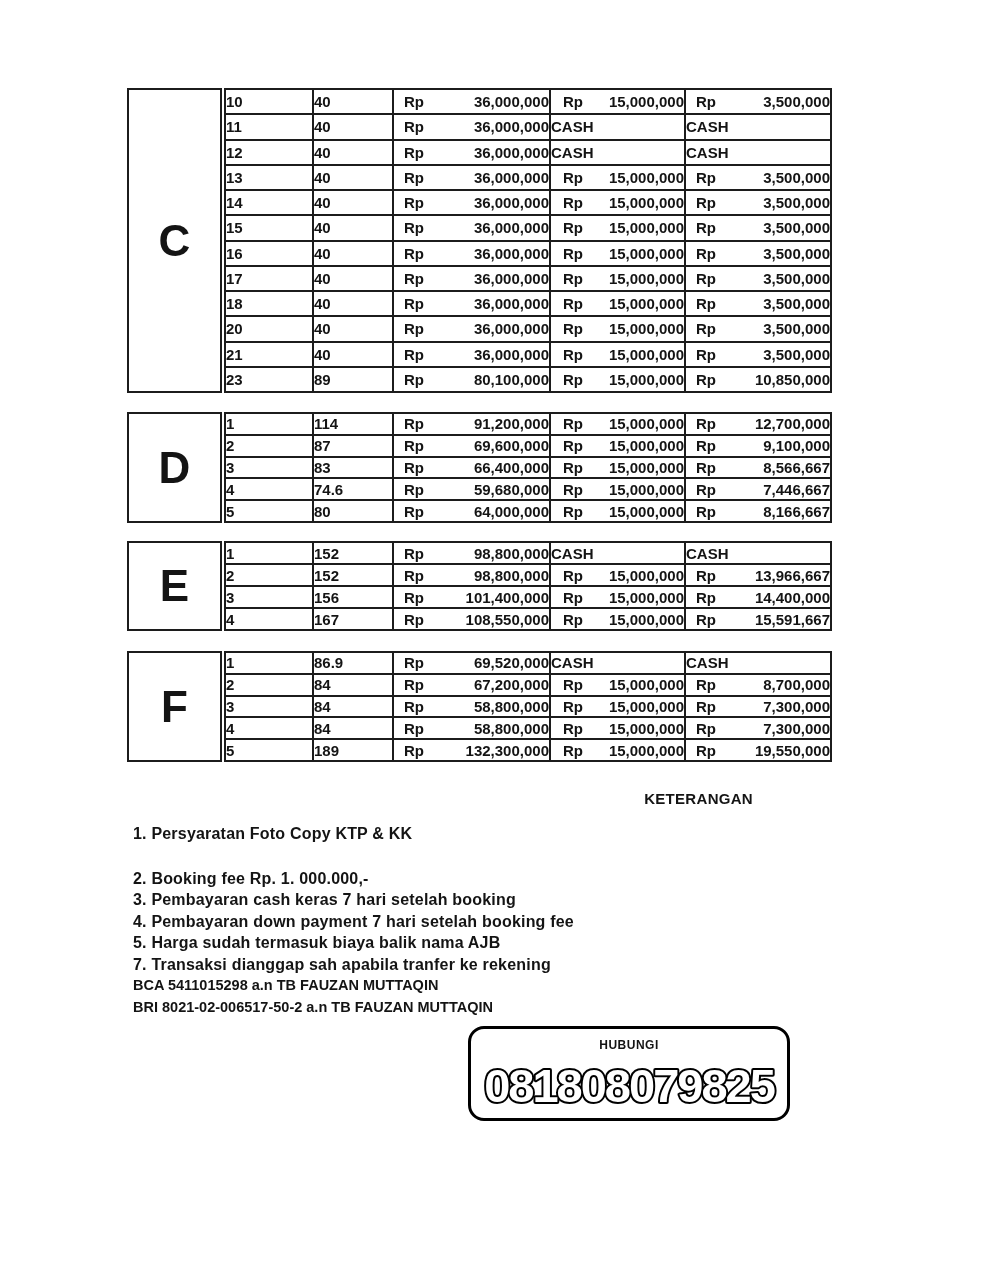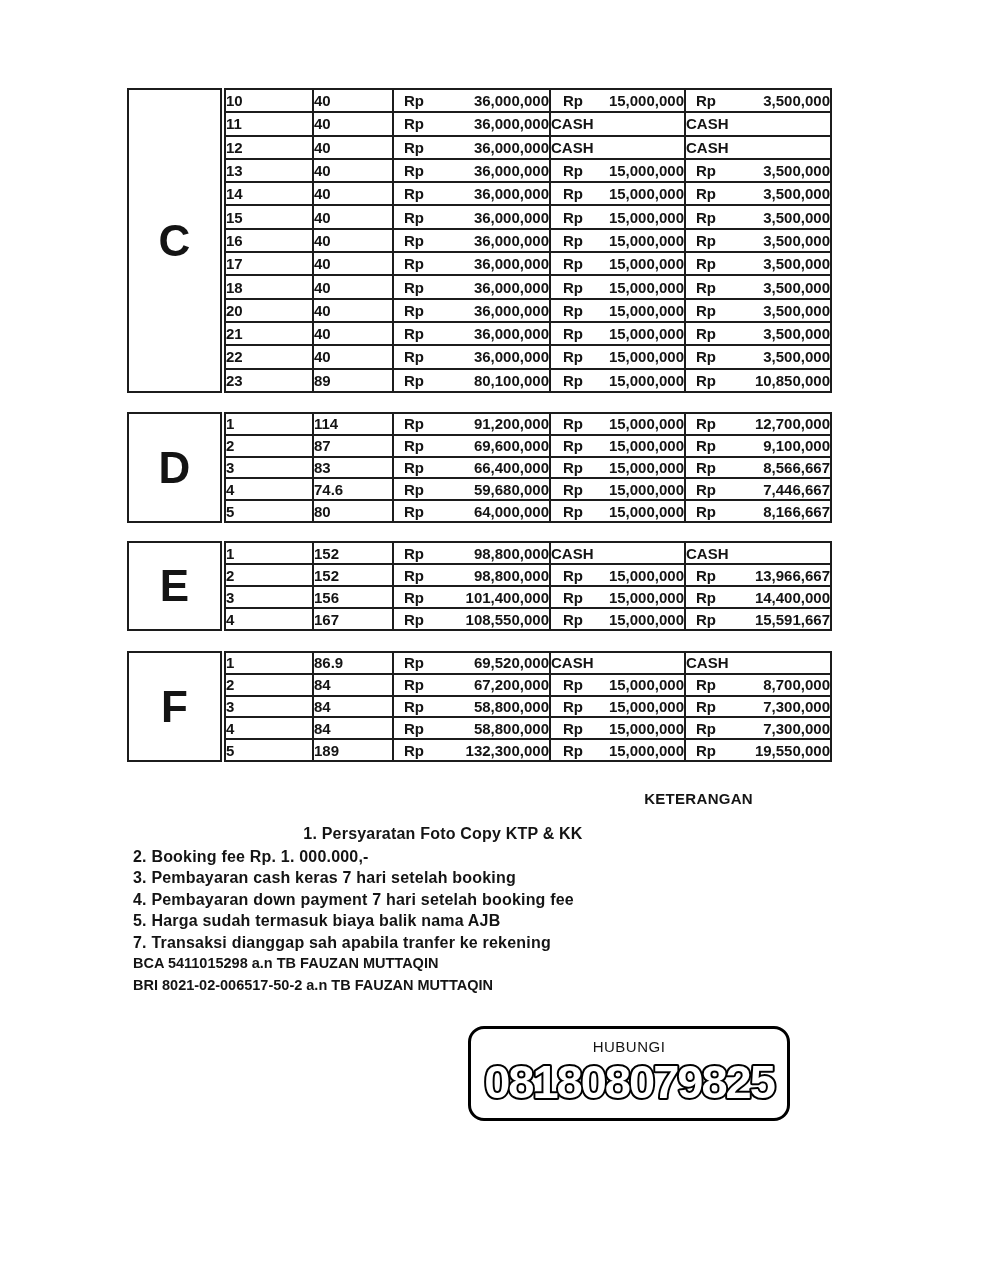--- a/index.html
+++ b/index.html
@@ -83,21 +83,21 @@
     margin-bottom: 16px;
     letter-spacing: 0.3px;
     text-align: right;
   }
   .note-item {
     font-size: 16px;
     font-weight: bold;
     line-height: 21.5px;
     letter-spacing: 0.2px;
   }
-  .note-item:first-of-type { margin-bottom: 1px; text-align: center; }
+  .note-item:first-of-type { margin-bottom: 23px; }
   .bank-line {
     font-size: 14.5px;
     font-weight: bold;
     line-height: 21.5px;
   }
 
   
   .contact-card {
     position: absolute;
     left: 468px;
@@ -105,24 +105,24 @@
     width: 316px;
     height: 80px;
     border: 3px solid #000;
     border-radius: 16px;
     background: #fff;
     text-align: center;
     padding-top: 9px;
     box-sizing: content-box;
   }
   .contact-label {
-    font-size: 15px;
-    font-weight: normal;
+    font-size: 12px;
+    font-weight: bold;
     letter-spacing: 0.5px;
-    margin-bottom: 0;
+    margin-bottom: 7px;
   }
   .phone-svg { display: block; margin: -2px auto 0 auto; }
 </style>
 </head>
 <body>
 
 <div class="page">
 
   <div class="sec sec-c">
     <div class="letter-box">
@@ -220,27 +220,20 @@
           </tr>
 
           <tr>
             <td class="c-no">21</td>
             <td class="c-luas">40</td>
             <td class="c-money"><span class="rp">Rp</span><span class="amt">36,000,000</span></td>
             <td class="c-money c-dp"><span class="rp">Rp</span><span class="amt">15,000,000</span></td>
             <td class="c-money"><span class="rp">Rp</span><span class="amt">3,500,000</span></td>
           </tr>
 
-          <tr>
-            <td class="c-no">22</td>
-            <td class="c-luas">40</td>
-            <td class="c-money"><span class="rp">Rp</span><span class="amt">36,000,000</span></td>
-            <td class="c-money c-dp"><span class="rp">Rp</span><span class="amt">15,000,000</span></td>
-            <td class="c-money"><span class="rp">Rp</span><span class="amt">3,500,000</span></td>
-          </tr>
 
           <tr>
             <td class="c-no">23</td>
             <td class="c-luas">89</td>
             <td class="c-money"><span class="rp">Rp</span><span class="amt">80,100,000</span></td>
             <td class="c-money c-dp"><span class="rp">Rp</span><span class="amt">15,000,000</span></td>
             <td class="c-money"><span class="rp">Rp</span><span class="amt">10,850,000</span></td>
           </tr>
         </tbody>
     </table>

